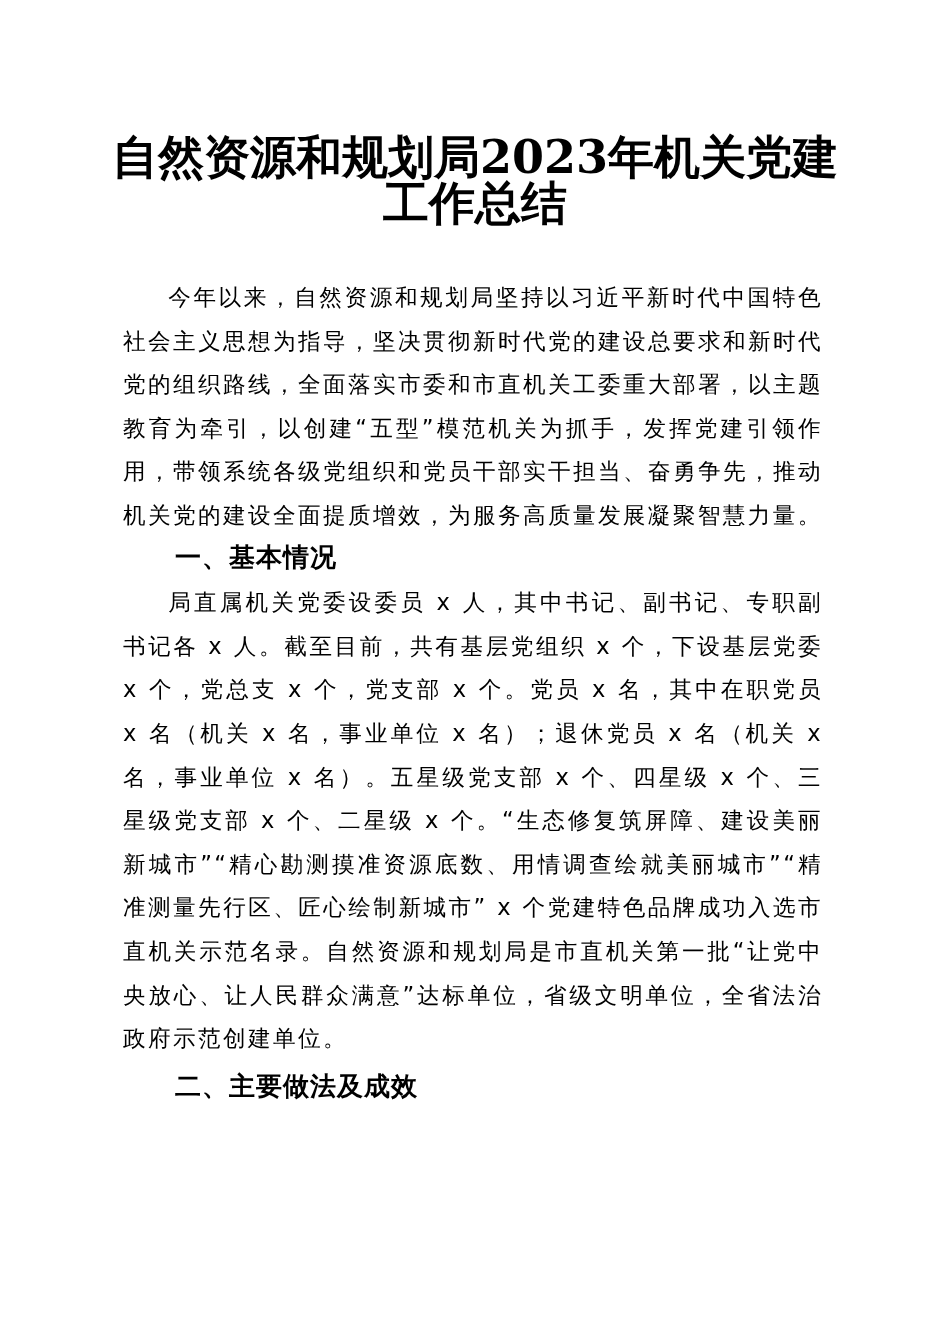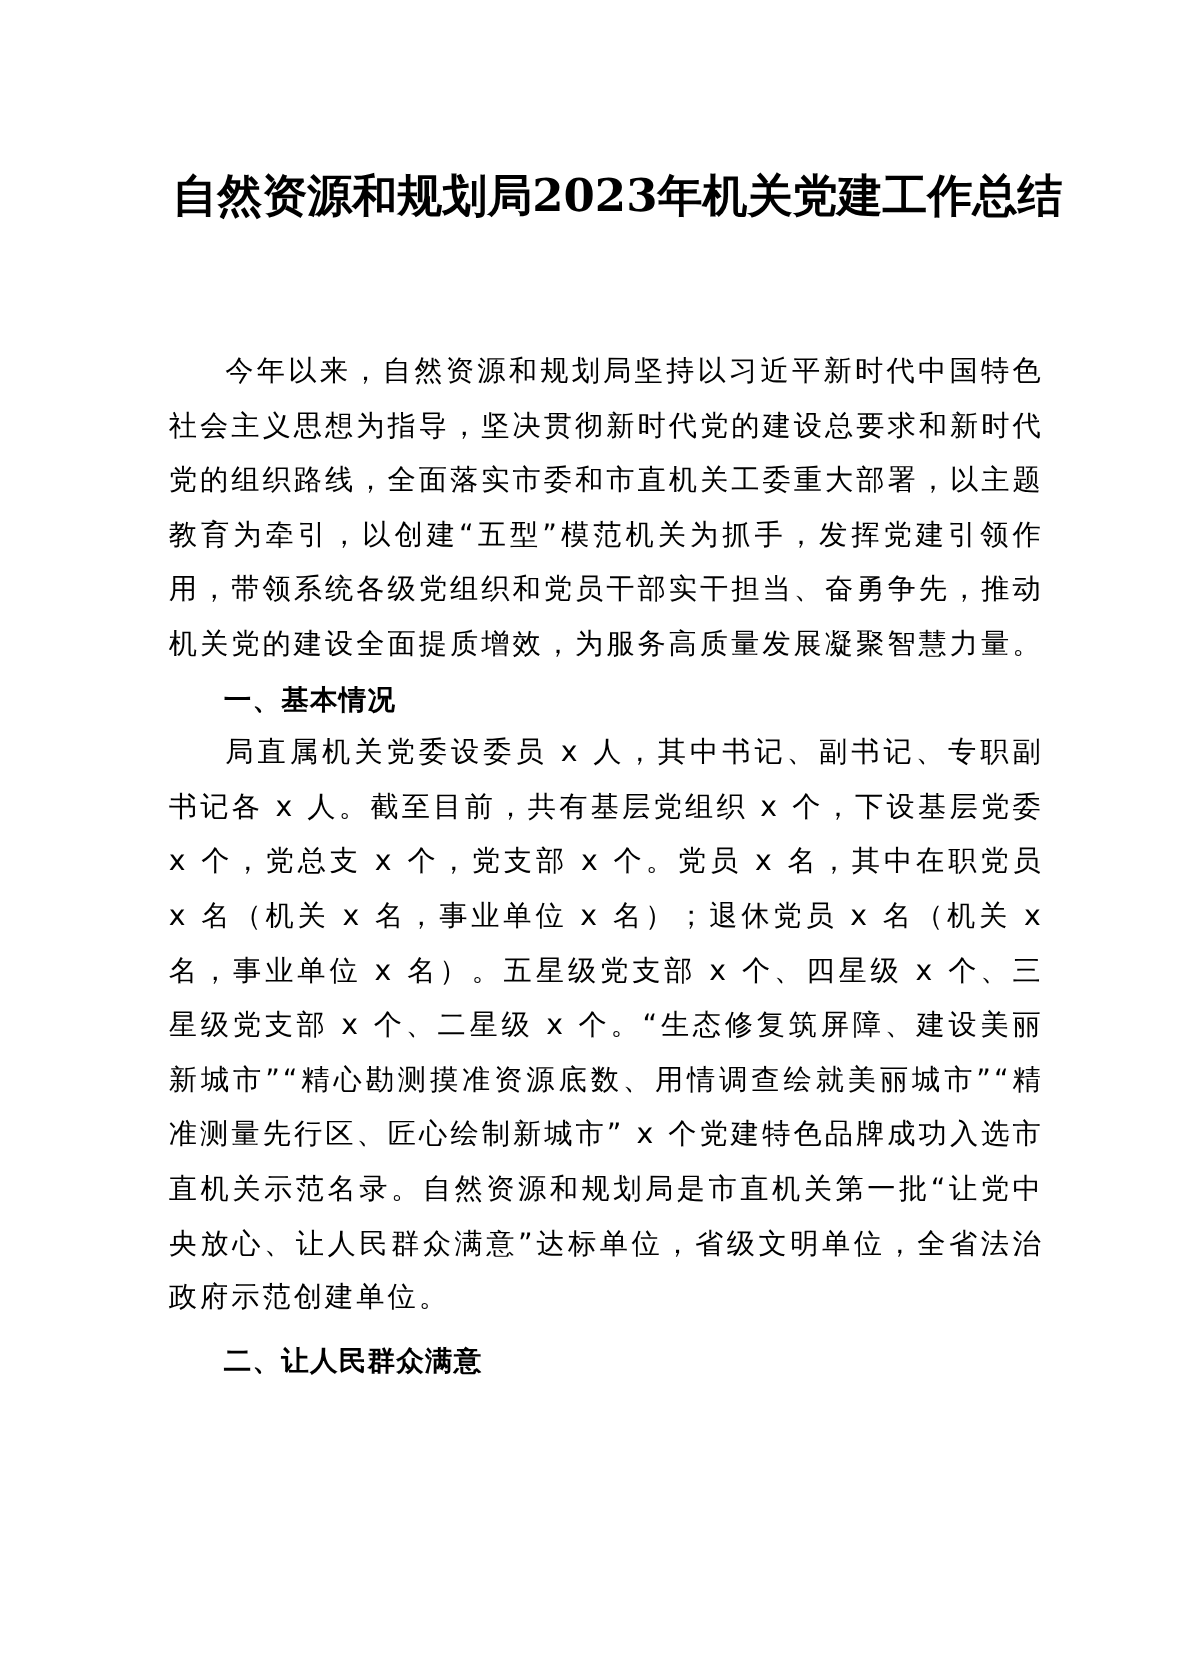--- a/index.html
+++ b/index.html
@@ -1,47 +1,47 @@
 <!DOCTYPE html>
 <html><head>
 <meta charset="utf-8">
 <style>
   html, body { margin: 0; padding: 0; background: #ffffff; }
   body { width: 950px; height: 1344px; position: relative; overflow: hidden; color: #000; }
   .page { position: absolute; left: 0; top: 0; width: 950px; height: 1344px; background: #fff; }
   .title {
     position: absolute; left: 100px; width: 750px; top: 134px;
-    text-align: right;
+    text-align: center;
     font-family: "DejaVu Serif", serif;
     font-weight: bold;
-    font-size: 36px;
+    font-size: 46px;
     line-height: 46px;
     letter-spacing: 0px;
   }
   .body {
-    position: absolute; left: 135px; top: 276px; width: 700px;
+    position: absolute; left: 123px; top: 276px; width: 700px;
     font-family: "DejaVu Sans", sans-serif;
     font-size: 22.6px;
     line-height: 43.6px;
     text-align: justify;
     letter-spacing: 2.4px;
   }
   .body p { margin: 0; text-indent: 2em; }
   .body h2 {
-    margin: 0; font-size: 22px; font-weight: bold; text-indent: 2em;
-    font-family: Liberation Sans, sans-serif; line-height: 43.6px; letter-spacing: 1px;
+    margin: 0; font-size: 26px; font-weight: bold; text-indent: 2em;
+    font-family: Liberation Mono, monospace; line-height: 43.6px; letter-spacing: 1px;
   }
 </style>
 </head>
 <body>
 
 <div class="page">
   <div class="title">
     <div>自然资源和规划局2023年机关党建工作总结</div>
   </div>
 
   <div class="body">
     <p>今年以来，自然资源和规划局坚持以习近平新时代中国特色社会主义思想为指导，坚决贯彻新时代党的建设总要求和新时代党的组织路线，全面落实市委和市直机关工委重大部署，以主题教育为牵引，以创建“五型”模范机关为抓手，发挥党建引领作用，带领系统各级党组织和党员干部实干担当、奋勇争先，推动机关党的建设全面提质增效，为服务高质量发展凝聚智慧力量。</p>
     <h2>一、基本情况</h2>
     <p>局直属机关党委设委员 x 人，其中书记、副书记、专职副书记各 x 人。截至目前，共有基层党组织 x 个，下设基层党委 x 个，党总支 x 个，党支部 x 个。党员 x 名，其中在职党员 x 名（机关 x 名，事业单位 x 名）；退休党员 x 名（机关 x 名，事业单位 x 名）。五星级党支部 x 个、四星级 x 个、三星级党支部 x 个、二星级 x 个。“生态修复筑屏障、建设美丽新城市”“精心勘测摸准资源底数、用情调查绘就美丽城市”“精准测量先行区、匠心绘制新城市” x 个党建特色品牌成功入选市直机关示范名录。自然资源和规划局是市直机关第一批“让党中央放心、让人民群众满意”达标单位，省级文明单位，全省法治政府示范创建单位。</p>
-    <h2 style="margin-top:6px;">二、让人民群众满意</h2>
+    <h2 style="margin-top:6px;">二、主要做法及成效</h2>
   </div>
 </div>
 
 </body></html>

